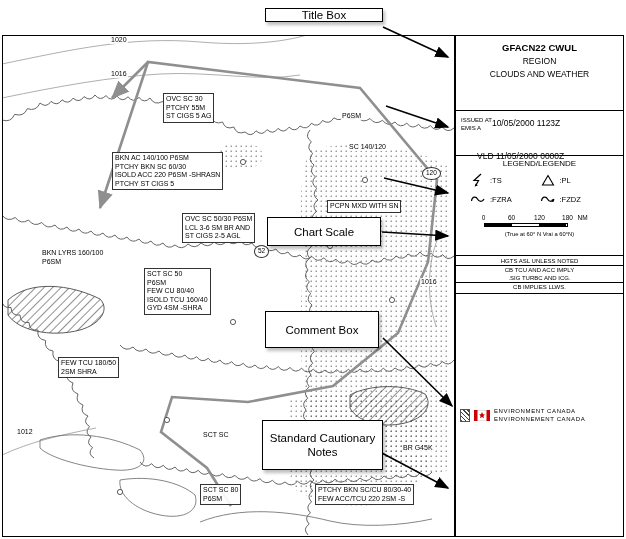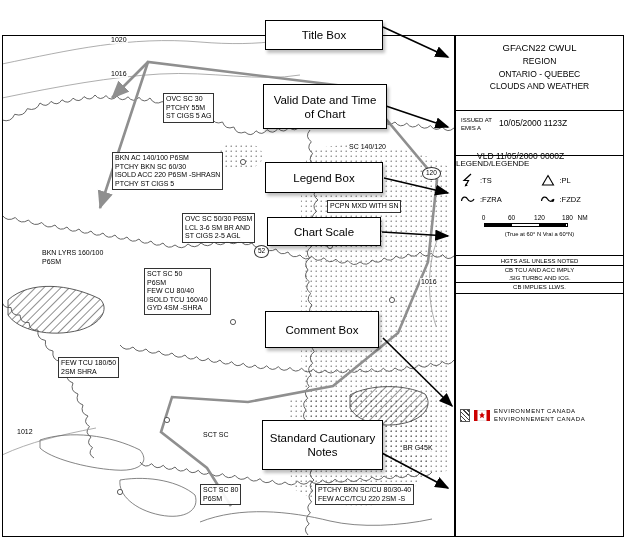--- a/index.html
+++ b/index.html
@@ -19,30 +19,30 @@
   .wavy{fill:none;stroke:#555;stroke-width:.9}
   .isobar{fill:none;stroke:#999;stroke-width:.8}
   .lake{fill:none;stroke:#666;stroke-width:.8}
   .callout{position:absolute;z-index:6;background:#fff;border:1.5px solid #000;
            display:flex;align-items:center;justify-content:center;text-align:center;
            font-size:11.5px;line-height:14px;padding:2px 5px;box-shadow:2px 3px 3px rgba(0,0,0,.25)}
   .panel{position:absolute;left:455px;top:35px;width:169px;height:502px;border:1px solid #000;
          background:#fff;z-index:2;display:flex;flex-direction:column}
   .sec{border-bottom:1px solid #000}
   .sec-title{height:75px;text-align:center;padding-top:6px}
-  .chart-id{font-weight:normal;font-size:9.5px;margin-bottom:2px}
+  .chart-id{font-weight:bold;font-size:9.5px;margin-bottom:2px}
   .t-line{font-size:8.5px;line-height:12.5px}
   .sec-issued{height:45px;padding:4px 5px}
-  .issued-row{display:flex;gap:7px;align-items:flex-start}
+  .issued-row{display:flex;align-items:flex-start}
   .issued-labels{font-size:6px;line-height:7.5px;padding-top:2px}
   .issued-dt{font-size:8.5px;padding-top:3px}
   .valid-line{font-size:8.5px;margin:19px 0 0 16px}
   .sec-legend{height:100px}
-  .legend-header{font-size:8px;padding:3px 0 2px}
-  .legend-grid{display:grid;grid-template-columns:1fr 1fr;gap:3px 0;padding:2px 4px 0}
+  .legend-header{text-align:center;font-size:8px;padding:3px 0 2px}
+  .legend-grid{display:grid;grid-template-columns:1fr 1fr;gap:3px 0;padding:2px 14px 0}
   .legend-item{display:flex;align-items:center;gap:4px;font-size:7.5px;height:16px}
   .scale-wrap{position:relative;width:132px;margin:7px auto 0;height:30px}
   .scale-tick{position:absolute;top:0;font-size:6.5px;transform:translateX(-50%)}
   .scale-unit{position:absolute;top:0;left:104px;font-size:6.5px}
   .scale-bar{position:absolute;top:9px;left:10px;width:84px;height:4px;display:flex;border:1px solid #000}
   .scale-bar i{display:block;height:100%;width:28px}
   .seg-b{background:#000}.seg-w{background:#fff}
   .scale-note{position:absolute;top:17px;left:0;width:100%;text-align:center;font-size:5.8px}
   .sec-comments{height:225px;position:relative}
   .comments-header{font-size:8px;padding:4px 4px}
@@ -177,21 +177,20 @@
       <div class="map-free" style="left: 402px; top: 444px;">BR  G45K</div>
       <div class="map-free" style="left: 202px; top: 431px;">SCT SC</div>
       <div class="map-circled" style="left: 422px; top: 167px;">120</div>
       <div class="map-circled" style="left: 254px; top: 245px;">52</div>
     </div>
 
   <div class="panel">
     <div class="sec sec-title">
       <div class="chart-id">GFACN22 CWUL</div>
       <div class="t-line">REGION</div>
-      <div class="t-line">ONTARIO - QUEBEC</div>
       <div class="t-line">CLOUDS AND WEATHER</div>
     </div>
 
     <div class="sec sec-issued">
       <div class="issued-row">
         <div class="issued-labels">
           <div>ISSUED AT</div>
           <div>EMIS A</div>
         </div>
         <div class="issued-dt">10/05/2000  1123Z</div>
@@ -278,19 +277,17 @@
     <g stroke="#000" stroke-width="1.6">
       <line x1="383" y1="27" x2="448" y2="57" marker-end="url(#barrow)"></line>
       <line x1="386" y1="106" x2="448" y2="127" marker-end="url(#barrow)"></line>
       <line x1="384" y1="178" x2="448" y2="193" marker-end="url(#barrow)"></line>
       <line x1="382" y1="232" x2="448" y2="236" marker-end="url(#barrow)"></line>
       <line x1="383" y1="338" x2="452" y2="406" marker-end="url(#barrow)"></line>
       <line x1="380" y1="452" x2="448" y2="488" marker-end="url(#barrow)"></line>
     </g>
   </svg>
 
-  <div class="callout" style="left:265px;top:20px;width:118px;height:30px">Title Box</div>
-  <div class="callout" style="left:263px;top:84px;width:124px;height:45px">Valid Date and Time of Chart</div>
-  <div class="callout" style="left:265px;top:162px;width:118px;height:31px">Legend Box</div>
+  <div class="callout" style="left:265px;top:8px;width:118px;height:14px">Title Box</div>
   <div class="callout" style="left:267px;top:217px;width:114px;height:29px">Chart Scale</div>
   <div class="callout" style="left:265px;top:311px;width:114px;height:37px">Comment Box</div>
   <div class="callout" style="left:262px;top:420px;width:121px;height:50px">Standard Cautionary Notes</div>
 </div>
 
 </body></html>

